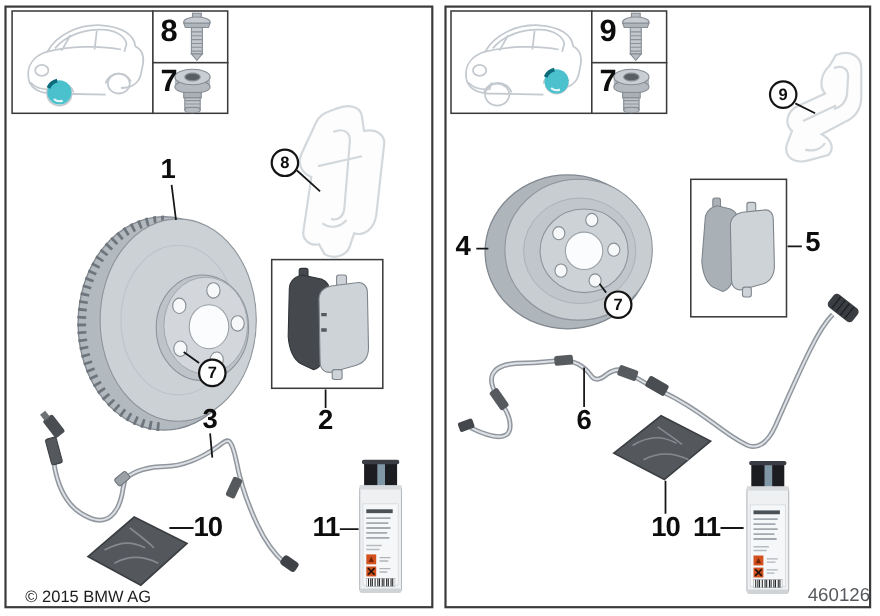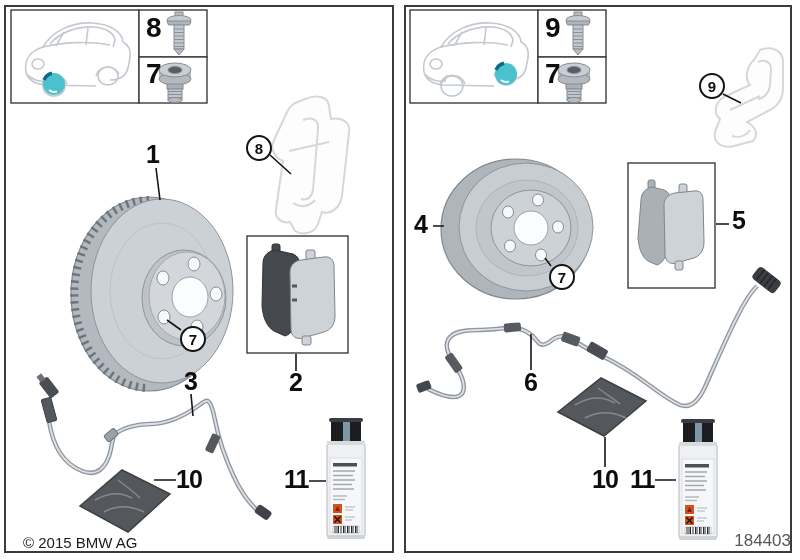--- a/index.html
+++ b/index.html
@@ -242,14 +242,14 @@
 <div class="insetnum" style="left:545px; top:60px">7</div>
 <div class="num" style="left:414px; top:212px">4</div>
 <div class="num" style="left:732px; top:208px">5</div>
 <div class="num" style="left:524px; top:370px">6</div>
 <div class="num" style="left:592px; top:467px">10</div>
 <div class="num" style="left:630px; top:467px">11</div>
 <div class="circ" style="left:699px; top:73px">9</div>
 <div class="circ" style="left:549px; top:264px">7</div>
 
 <div class="copy">© 2015 BMW AG</div>
-<div class="dwg">184403</div>
+<div class="dwg">460126</div>
 </div>
 
 </body></html>

